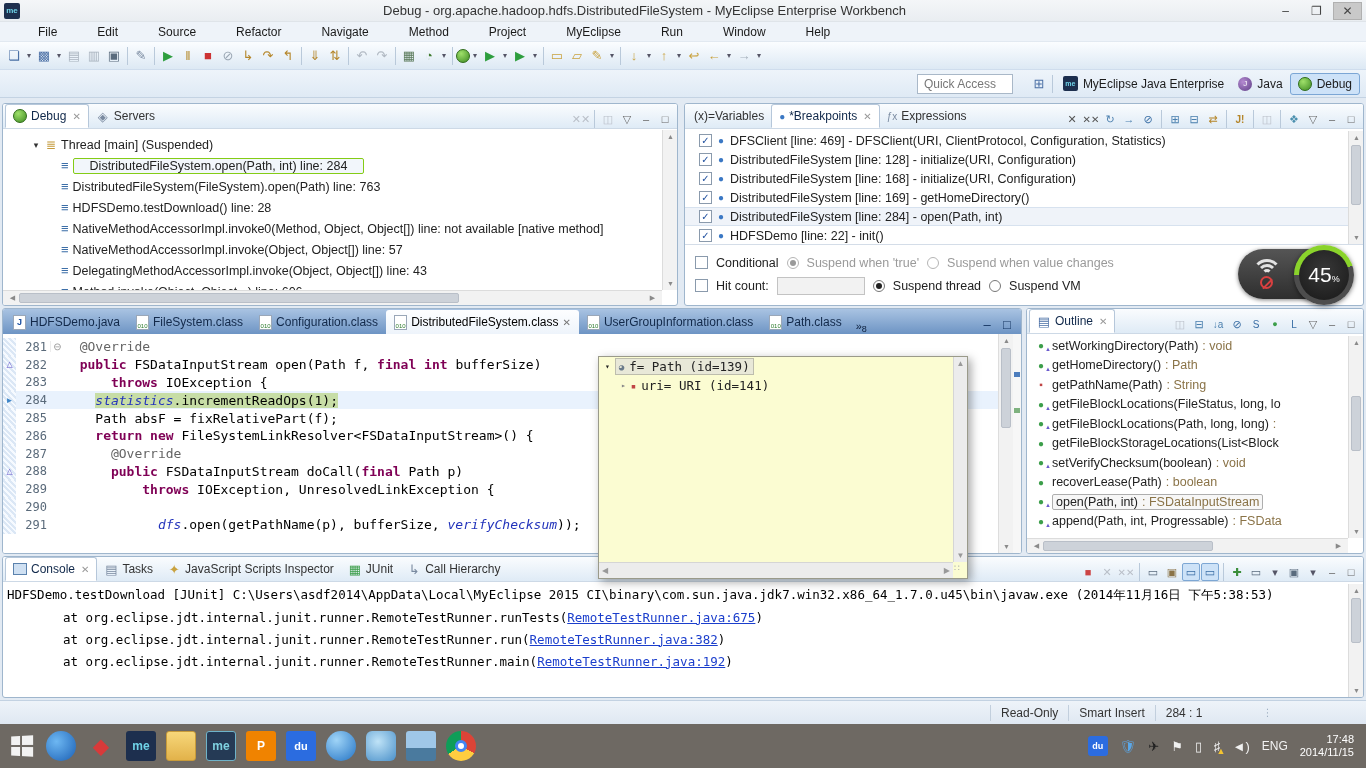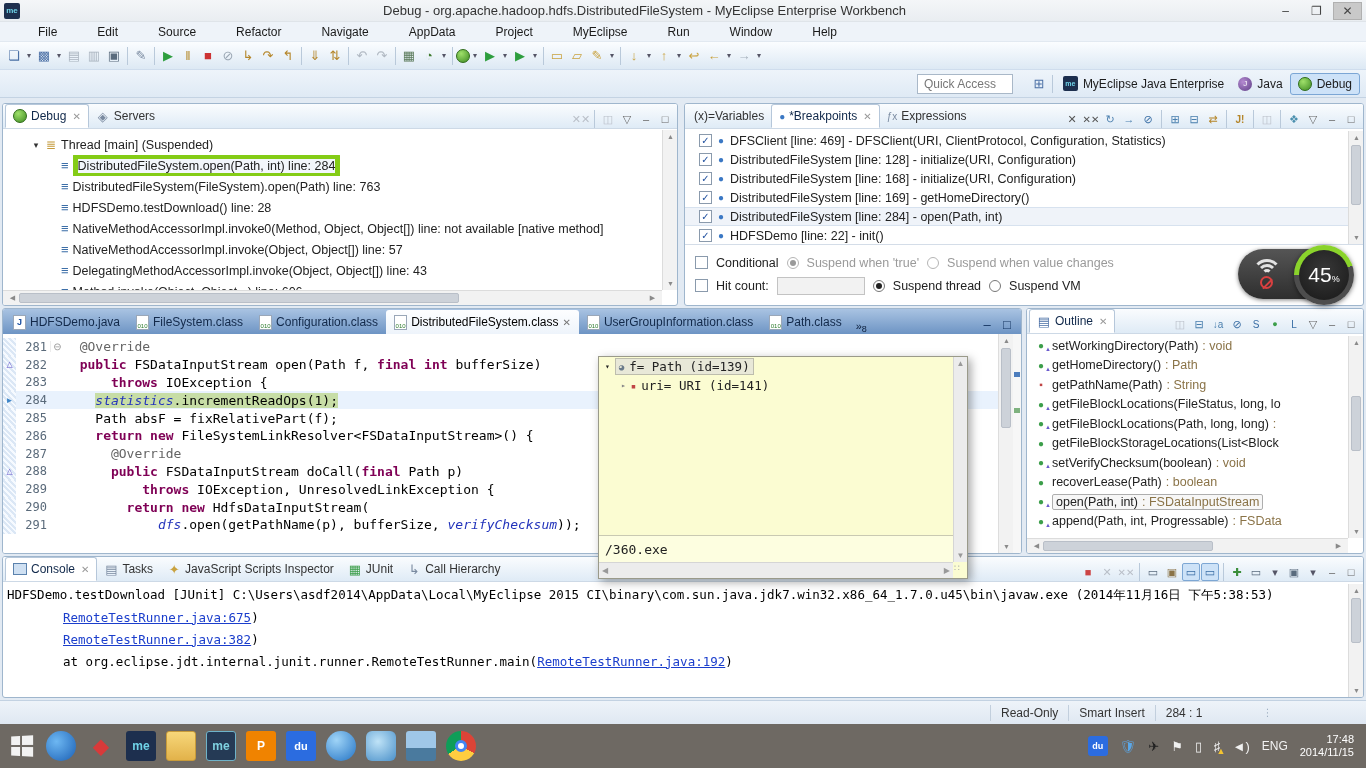--- a/index.html
+++ b/index.html
@@ -38,21 +38,21 @@
   .scroll-h{position:absolute;left:0;bottom:0;height:15px;background:#f2f2f2;border-top:1px solid #dcdcdc;}
   .thumb{background:#cdd2d9;border:1px solid #b9bfc8;border-radius:2px;position:absolute;}
   .sarr{color:#8a8a8a;font-size:7px;width:15px;height:13px;display:flex;align-items:center;justify-content:center;}
 
   
   .tree{padding-top:4px;}
   .trow{height:21px;display:flex;align-items:center;gap:5px;white-space:nowrap;overflow:hidden;font-size:12.5px;}
   .trow .tw{width:10px;text-align:center;color:#333;font-size:9px;flex:none;}
   .threadico{color:#c49a3c;font-size:12px;}
   .frameico{color:#3d6fa8;font-size:13px;letter-spacing:-1px;}
-  .sel-box{border:5px solid #84cc16;background:#f2f6fb;border-radius:2px;padding:0 0;}
+  .sel-box{border:1px solid #84cc16;background:#f2f6fb;border-radius:2px;padding:0 16px;}
   
   .bprow{height:19px;display:flex;align-items:center;gap:6px;padding-left:14px;font-size:12.5px;white-space:nowrap;overflow:hidden;}
   .bprow.sel{background:#eff3f9;border-top:1px solid #d7e2ef;border-bottom:1px solid #d7e2ef;}
   .cb{width:13px;height:13px;border:1px solid #8a9aac;background:#fff;display:flex;align-items:center;justify-content:center;font-size:10px;color:#1f4f9e;flex:none;}
   .bpico{color:#3b78c4;font-size:10px;}
   .bpctl{border-top:1px solid #d4dde8;padding:6px 10px 0 10px;font-size:12.5px;}
   .ctl-row{display:flex;align-items:center;gap:8px;height:23px;}
   .radio{width:12px;height:12px;border:1px solid #777;border-radius:50%;display:inline-flex;align-items:center;justify-content:center;flex:none;}
   .radio.on::after{content:"";width:6px;height:6px;border-radius:50%;background:#222;}
   .radio.dis{border-color:#b5b5b5;}
@@ -146,21 +146,21 @@
   <span class="winbtn">❐</span>
   <span class="winbtn close">✕</span>
 </div>
 
 <div id="menubar">
   <span>File</span>
   <span>Edit</span>
   <span>Source</span>
   <span>Refactor</span>
   <span>Navigate</span>
-  <span>AppData</span>
+  <span>Method</span>
   <span>Project</span>
   <span>MyEclipse</span>
   <span>Run</span>
   <span>Window</span>
   <span>Help</span>
 </div>
 
 <div id="toolbar1">
   <span class="icn" style="color:#4a6fa5">❏</span>
     <span class="icn sm">▾</span>
@@ -430,21 +430,21 @@
     <div style="position:absolute;left:0;top:4px;right:23px;">
         <div class="cl"><span class="mk"></span><span class="num">281</span><span class="fold">⊖</span><span class="body"><span class="ann">  @Override</span></span></div>
         <div class="cl"><span class="mk override">△</span><span class="num">282</span><span class="fold"></span><span class="body"><span class="kw">  public </span><span class="def">FSDataInputStream open(Path f, </span><span class="kw">final int </span><span class="def">bufferSize)</span></span></div>
         <div class="cl"><span class="mk"></span><span class="num">283</span><span class="fold"></span><span class="body"><span class="kw">      throws </span><span class="def">IOException {</span></span></div>
         <div class="cl cur"><span class="mk">►</span><span class="num">284</span><span class="fold"></span><span class="body"><span>    </span><span class="hlseg"><span class="fld">statistics</span><span class="def">.incrementReadOps(1);</span></span></span></div>
         <div class="cl"><span class="mk"></span><span class="num">285</span><span class="fold"></span><span class="body"><span class="def">    Path absF = fixRelativePart(f);</span></span></div>
         <div class="cl"><span class="mk"></span><span class="num">286</span><span class="fold"></span><span class="body"><span class="kw">    return new </span><span class="def">FileSystemLinkResolver&lt;FSDataInputStream&gt;() {</span></span></div>
         <div class="cl"><span class="mk"></span><span class="num">287</span><span class="fold"></span><span class="body"><span class="ann">      @Override</span></span></div>
         <div class="cl"><span class="mk override">△</span><span class="num">288</span><span class="fold"></span><span class="body"><span class="kw">      public </span><span class="def">FSDataInputStream doCall(</span><span class="kw">final </span><span class="def">Path p)</span></span></div>
         <div class="cl"><span class="mk"></span><span class="num">289</span><span class="fold"></span><span class="body"><span class="kw">          throws </span><span class="def">IOException, UnresolvedLinkException {</span></span></div>
-        <div class="cl"><span class="mk"></span><span class="num">290</span><span class="fold"></span><span class="body"><span class="kw">        return new </span><span class="def">HdfsDataInputStream(</span></span></div>
+        <div class="cl"><span class="mk"></span><span class="num">290</span><span class="fold"></span></div>
         <div class="cl"><span class="mk"></span><span class="num">291</span><span class="fold"></span><span class="body"><span class="def">            </span><span class="fld">dfs</span><span class="def">.open(getPathName(p), bufferSize, </span><span class="fld">verifyChecksum</span><span class="def">));</span></span></div>
       </div>
   </div>
   <div id="ed-vscroll">
     <div class="sarr">▲</div>
     <div class="thumb" style="left:2px;top:14px;width:10px;height:80px;"></div>
     <div class="sarr" style="position:absolute;bottom:0">▼</div>
   </div>
   <div id="ed-ruler">
     <div class="rmark" style="top:38px;background:#4d7dbd;"></div>
@@ -596,24 +596,26 @@
         <span class="icn sm">▾</span>
       <span class="icn">–</span>
       <span class="icn">□</span>
     </div>
   </div>
   <div style="position:absolute;top:27px;left:4px;right:17px;bottom:2px;overflow:hidden;">
     <div class="con-line">
         <span>HDFSDemo.testDownload [JUnit] C:\Users\asdf2014\AppData\Local\MyEclipse 2015 CI\binary\com.sun.java.jdk7.win32.x86_64_1.7.0.u45\bin\javaw.exe (2014年11月16日 下午5:38:53)</span>
       </div>
     <div class="con-line" style="padding-left:56px;">
+      <span>at org.eclipse.jdt.internal.junit.runner.RemoteTestRunner.runTests(</span>
         <span class="con-link">RemoteTestRunner.java:675</span>
         <span>)</span>
     </div>
     <div class="con-line" style="padding-left:56px;">
+      <span>at org.eclipse.jdt.internal.junit.runner.RemoteTestRunner.run(</span>
         <span class="con-link">RemoteTestRunner.java:382</span>
         <span>)</span>
     </div>
     <div class="con-line" style="padding-left:56px;">
       <span>at org.eclipse.jdt.internal.junit.runner.RemoteTestRunner.main(</span>
         <span class="con-link">RemoteTestRunner.java:192</span>
         <span>)</span>
     </div>
   </div>
   <div class="scroll-v" style="top:27px;bottom:0;">
@@ -629,23 +631,20 @@
     <span class="psel">
       <span class="pico" style="color:#6a7a8a">◕</span>
       <span>f= Path  (id=139)</span>
     </span>
   </div>
   <div class="prow" style="padding-left:22px;">
     <span class="tw" style="font-size:8px;color:#888;">▸</span>
     <span class="pico" style="color:#c04545">▪</span>
     <span>uri= URI  (id=141)</span>
   </div>
-  <div id="pdetail">
-      <span>/360.exe</span>
-    </div>
   <div id="p-hscroll">
     <span>◀</span>
     <span>▶</span>
   </div>
   <div id="p-vscroll">
     <span>▲</span>
     <span>▼</span>
   </div>
   <div id="p-grip">∷</div>
 </div>

